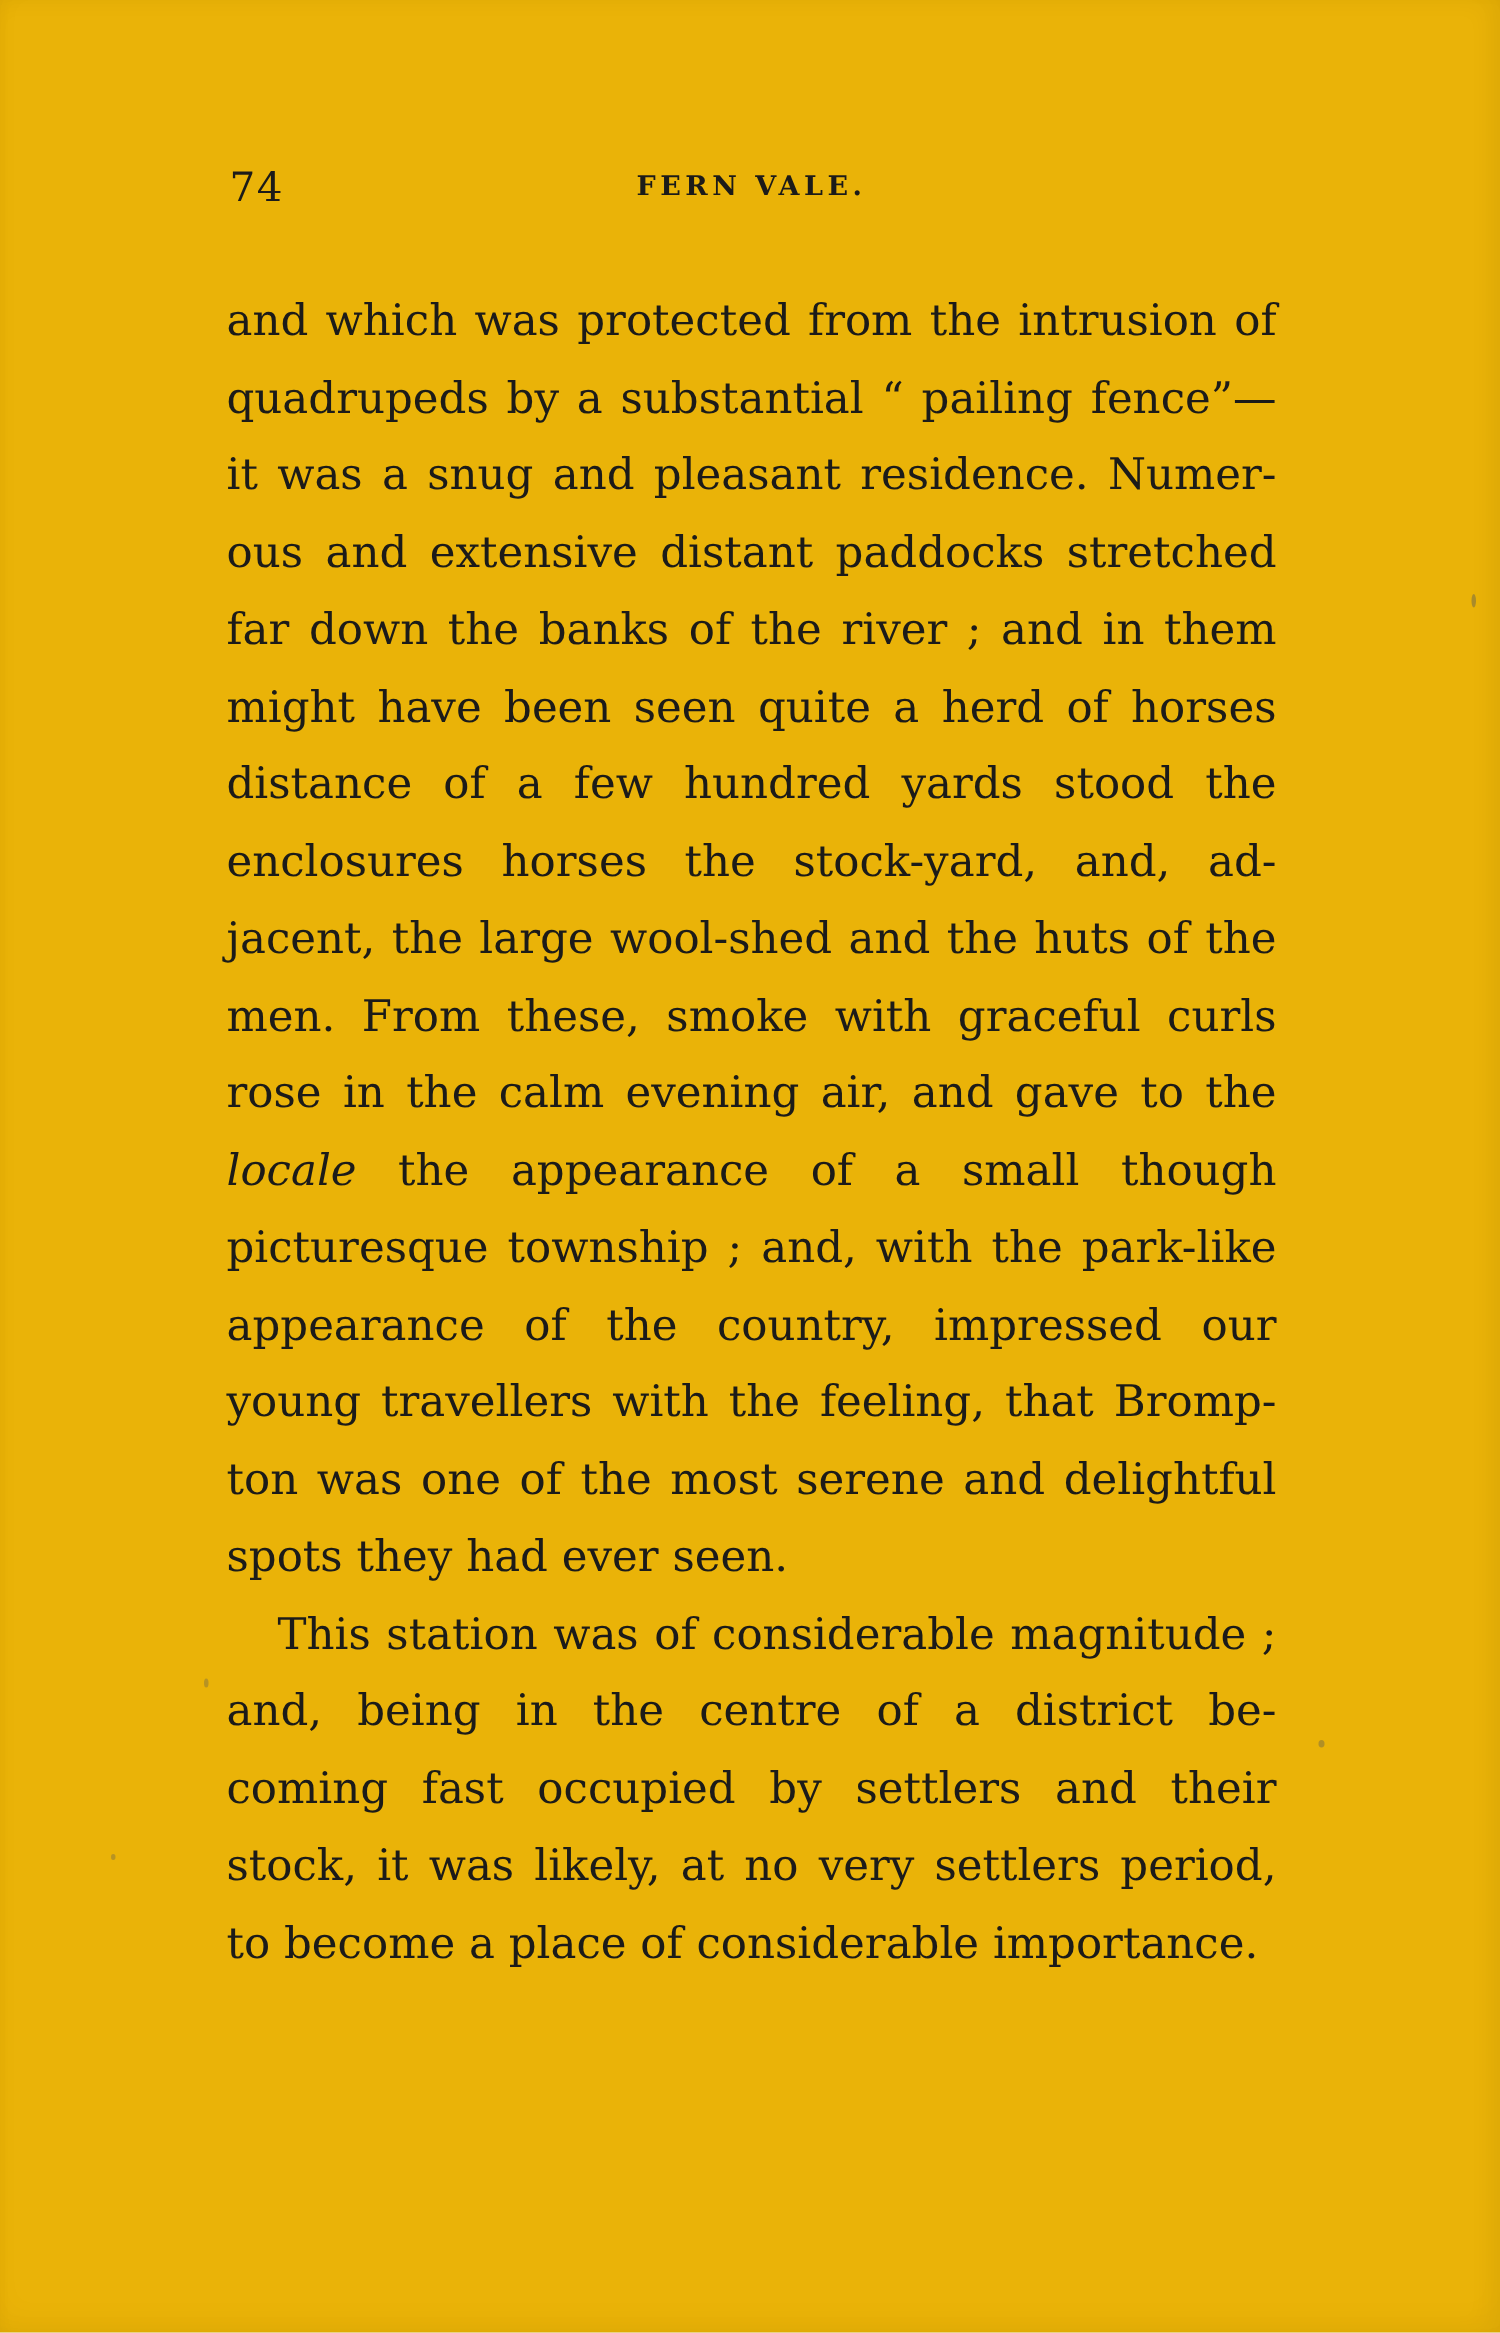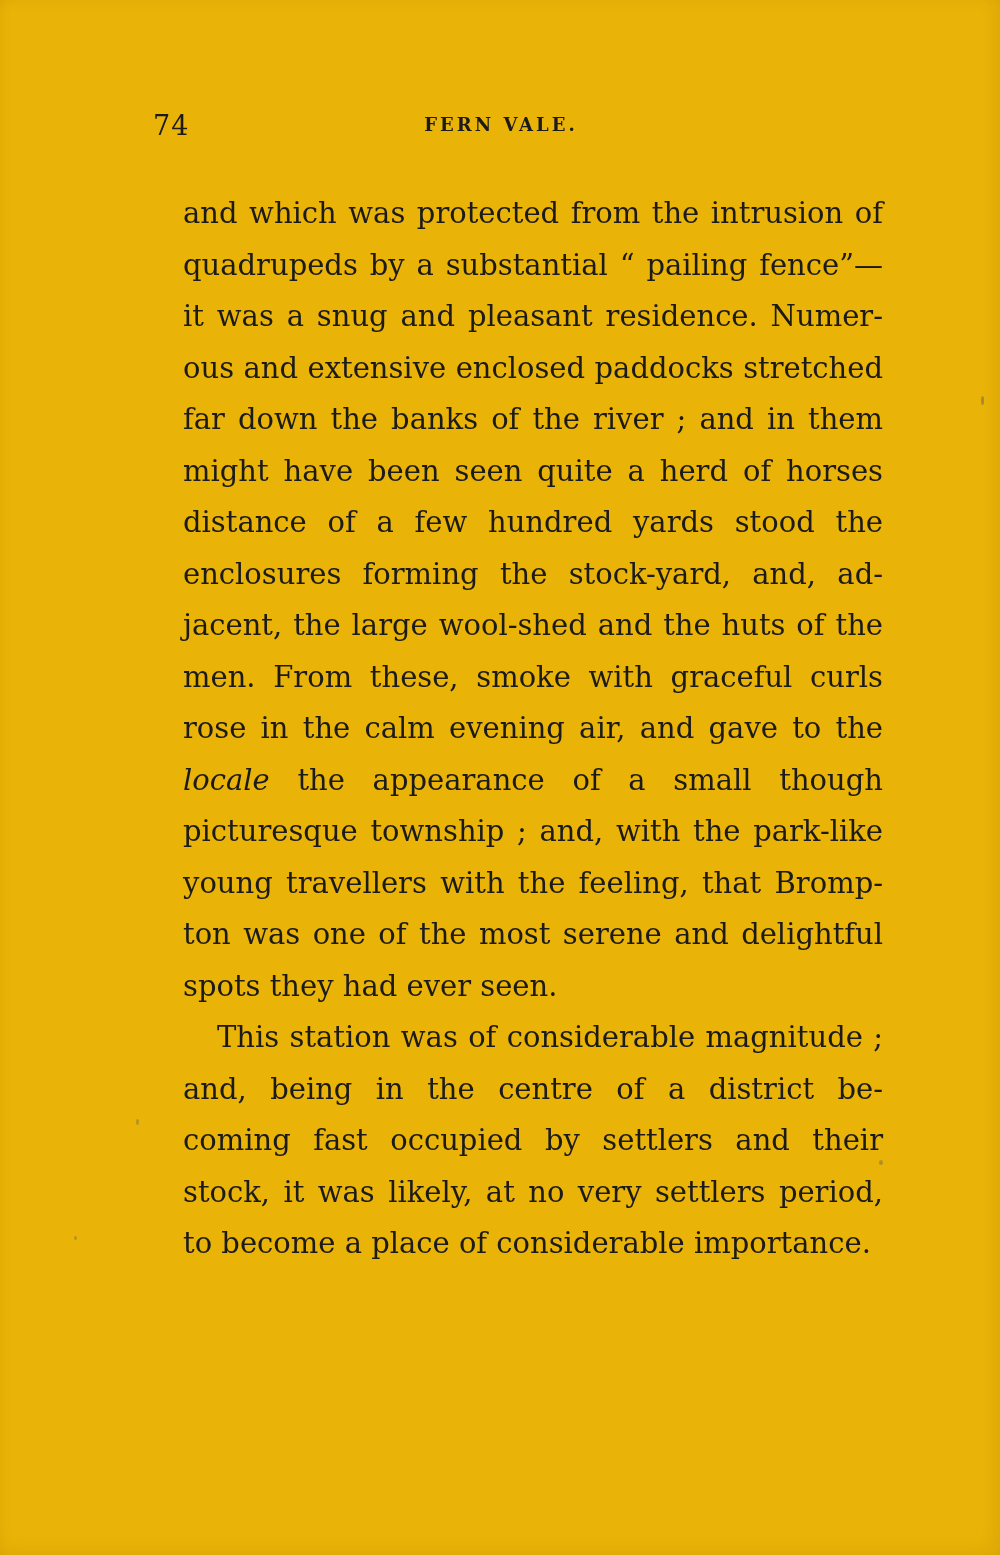--- a/index.html
+++ b/index.html
@@ -42,21 +42,20 @@
     letter-spacing: 3px;
     padding-top: 6px;
   }
   .text-block {
     position: absolute;
     left: 151px;
     top: 188px;
     width: 700px;
     font-size: 29px;
     line-height: 51.5px;
-    margin-left: 32px;
   }
   .paragraph {
     margin: 0;
   }
   .line {
     text-align: justify;
     text-align-last: justify;
     -moz-text-align-last: justify;
     white-space: normal;
   }
@@ -84,30 +83,31 @@
   <div class="header">
     <span class="page-number">74</span>
     <div class="running-head">FERN VALE.</div>
   </div>
 
   <div class="text-block">
       <div class="paragraph">
         <div class="line"><span>and which was protected from the intrusion of</span></div>
         <div class="line"><span>quadrupeds by a substantial “ pailing fence”—</span></div>
         <div class="line"><span>it was a snug and pleasant residence.  Numer-</span></div>
-        <div class="line"><span>ous and extensive enclosed paddocks stretched</span></div>
+        <div class="line"><span>ous and extensive distant paddocks stretched</span></div>
         <div class="line"><span>far down the banks of the river ; and in them</span></div>
         <div class="line"><span>might have been seen quite a herd of horses</span></div>
         <div class="line"><span>distance of a few hundred yards stood the</span></div>
-        <div class="line"><span>enclosures forming the stock-yard, and, ad-</span></div>
+        <div class="line"><span>enclosures horses the stock-yard, and, ad-</span></div>
         <div class="line"><span>jacent, the large wool-shed and the huts of the</span></div>
         <div class="line"><span>men.  From these, smoke with graceful curls</span></div>
         <div class="line"><span>rose in the calm evening air, and gave to the</span></div>
         <div class="line"><em>locale</em><span> the appearance of a small though</span></div>
         <div class="line"><span>picturesque township ; and, with the park-like</span></div>
+        <div class="line"><span>appearance of the country, impressed our</span></div>
         <div class="line"><span>young travellers with the feeling, that Bromp-</span></div>
         <div class="line"><span>ton was one of the most serene and delightful</span></div>
         <div class="line last-line"><span>spots they had ever seen.</span></div>
       </div>
       <div class="paragraph">
         <div class="line indented"><span>This station was of considerable magnitude ;</span></div>
         <div class="line"><span>and, being in the centre of a district be-</span></div>
         <div class="line"><span>coming fast occupied by settlers and their</span></div>
         <div class="line"><span>stock, it was likely, at no very settlers period,</span></div>
         <div class="line last-line"><span>to become a place of considerable importance.</span></div>

